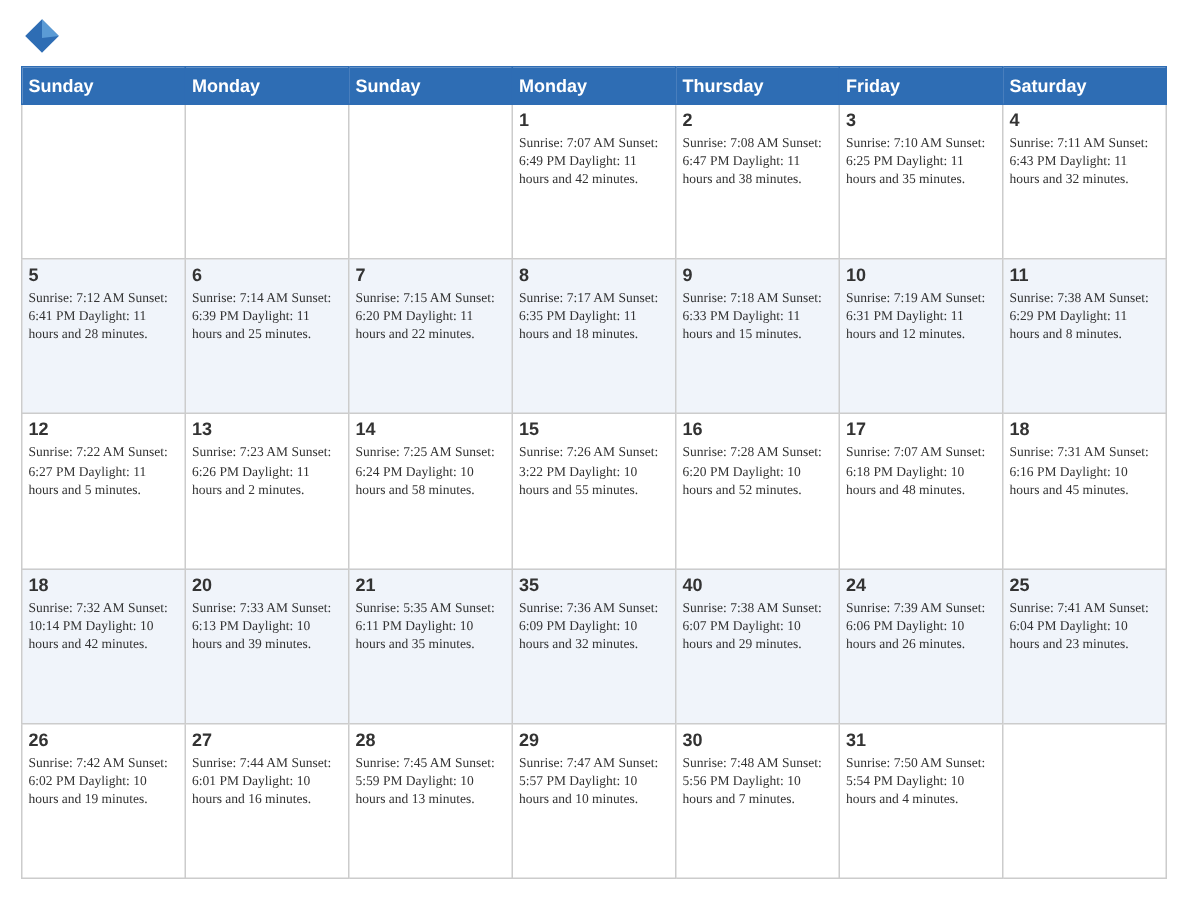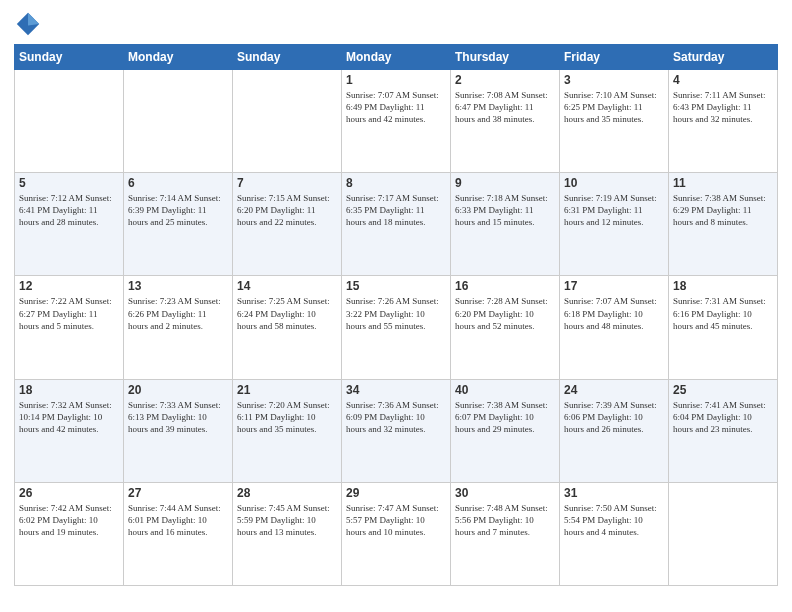--- a/index.html
+++ b/index.html
@@ -282,27 +282,27 @@
           </td>
           <td>
             <span class="day-number">20</span>
             <div class="cell-info">Sunrise: 7:33 AM
 Sunset: 6:13 PM
 Daylight: 10 hours
 and 39 minutes.</div>
           </td>
           <td>
             <span class="day-number">21</span>
-            <div class="cell-info">Sunrise: 7:20 AM
+            <div class="cell-info">Sunrise: 5:35 AM
 Sunset: 6:11 PM
 Daylight: 10 hours
 and 35 minutes.</div>
           </td>
           <td>
-            <span class="day-number">34</span>
+            <span class="day-number">35</span>
             <div class="cell-info">Sunrise: 7:36 AM
 Sunset: 6:09 PM
 Daylight: 10 hours
 and 32 minutes.</div>
           </td>
           <td>
             <span class="day-number">40</span>
             <div class="cell-info">Sunrise: 7:38 AM
 Sunset: 6:07 PM
 Daylight: 10 hours

